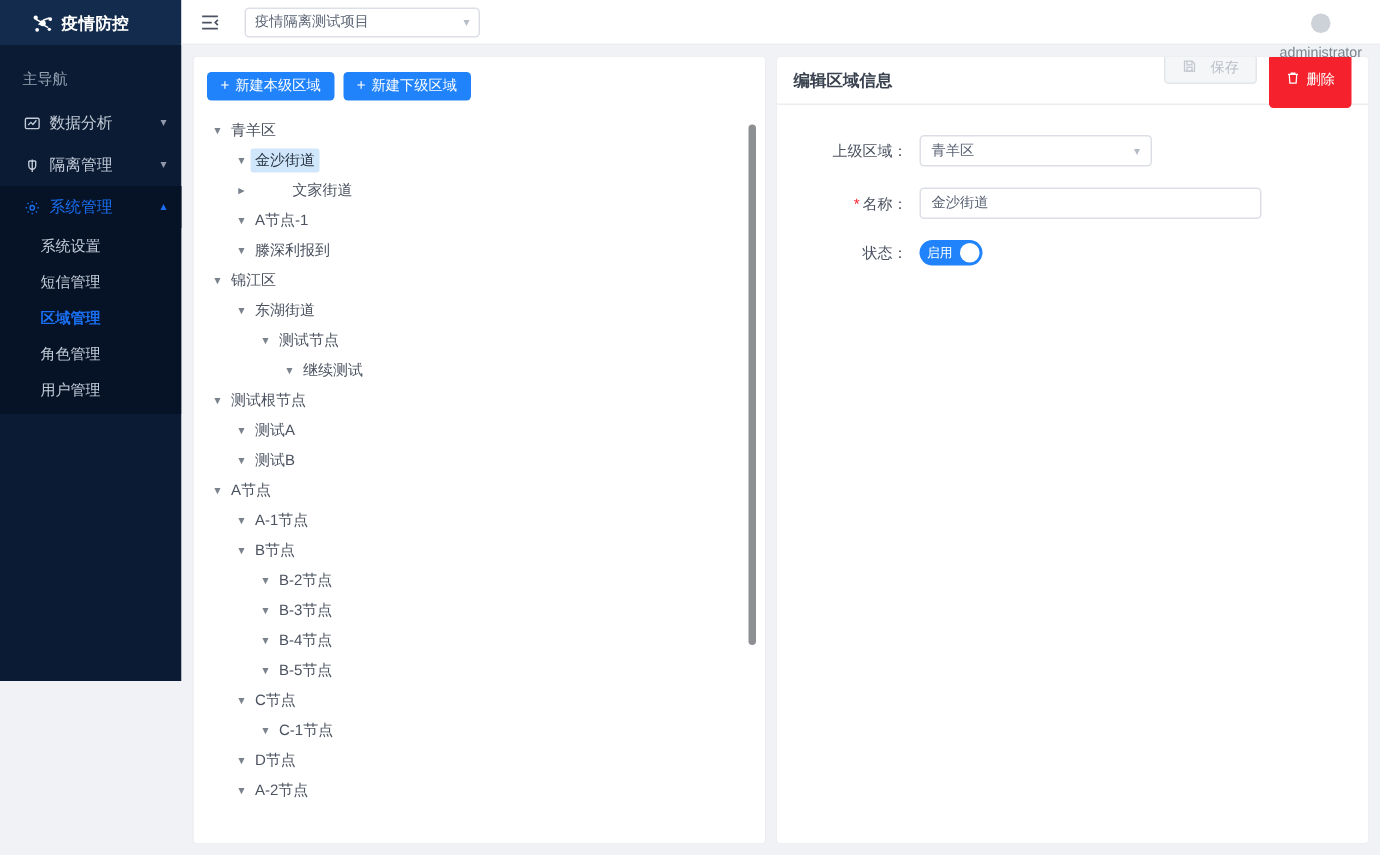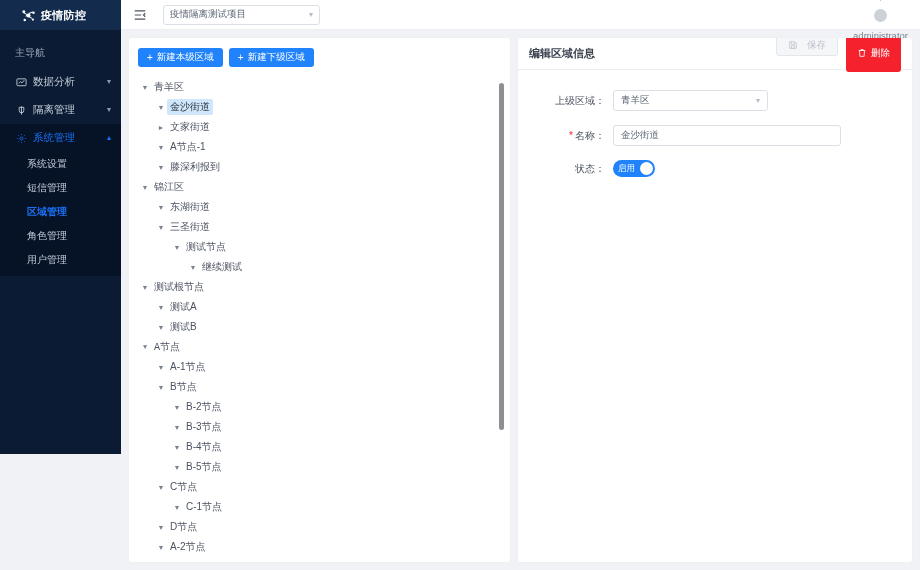--- a/index.html
+++ b/index.html
@@ -283,65 +283,61 @@
         <div class="tree-scroll">
           <div id="tree-nodes">
               <div class="tree-node" style="padding-left: 10px;">
                 <span class="tw">▼</span>
                 <span class="tlabel">青羊区</span>
               </div>
               <div class="tree-node selected" style="padding-left: 26px;">
                 <span class="tw">▼</span>
                 <span class="tlabel">金沙街道</span>
               </div>
-              <div class="tree-node" style="padding-left: 26px;">
+              <div class="tree-node" style="padding-left: 26px; gap: 25px;">
                 <span class="tw">►</span>
                 <span class="tlabel">文家街道</span>
               </div>
               <div class="tree-node" style="padding-left: 26px;">
                 <span class="tw">▼</span>
                 <span class="tlabel">A节点-1</span>
               </div>
               <div class="tree-node" style="padding-left: 26px;">
                 <span class="tw">▼</span>
                 <span class="tlabel">滕深利报到</span>
               </div>
               <div class="tree-node" style="padding-left: 10px;">
                 <span class="tw">▼</span>
                 <span class="tlabel">锦江区</span>
               </div>
               <div class="tree-node" style="padding-left: 26px;">
                 <span class="tw">▼</span>
                 <span class="tlabel">东湖街道</span>
               </div>
-              <div class="tree-node" style="padding-left: 26px;">
-                <span class="tw">▼</span>
-                <span class="tlabel">三圣街道</span>
-              </div>
               <div class="tree-node" style="padding-left: 42px;">
                 <span class="tw">▼</span>
                 <span class="tlabel">测试节点</span>
               </div>
               <div class="tree-node" style="padding-left: 58px;">
                 <span class="tw">▼</span>
                 <span class="tlabel">继续测试</span>
               </div>
               <div class="tree-node" style="padding-left: 10px;">
                 <span class="tw">▼</span>
                 <span class="tlabel">测试根节点</span>
               </div>
               <div class="tree-node" style="padding-left: 26px;">
                 <span class="tw">▼</span>
                 <span class="tlabel">测试A</span>
               </div>
               <div class="tree-node" style="padding-left: 26px;">
                 <span class="tw">▼</span>
                 <span class="tlabel">测试B</span>
               </div>
-              <div class="tree-node" style="padding-left: 10px; font-family: Liberation Mono, monospace;">
+              <div class="tree-node" style="padding-left: 10px;">
                 <span class="tw">▼</span>
                 <span class="tlabel">A节点</span>
               </div>
               <div class="tree-node" style="padding-left: 26px;">
                 <span class="tw">▼</span>
                 <span class="tlabel">A-1节点</span>
               </div>
               <div class="tree-node" style="padding-left: 26px;">
                 <span class="tw">▼</span>
                 <span class="tlabel">B节点</span>

